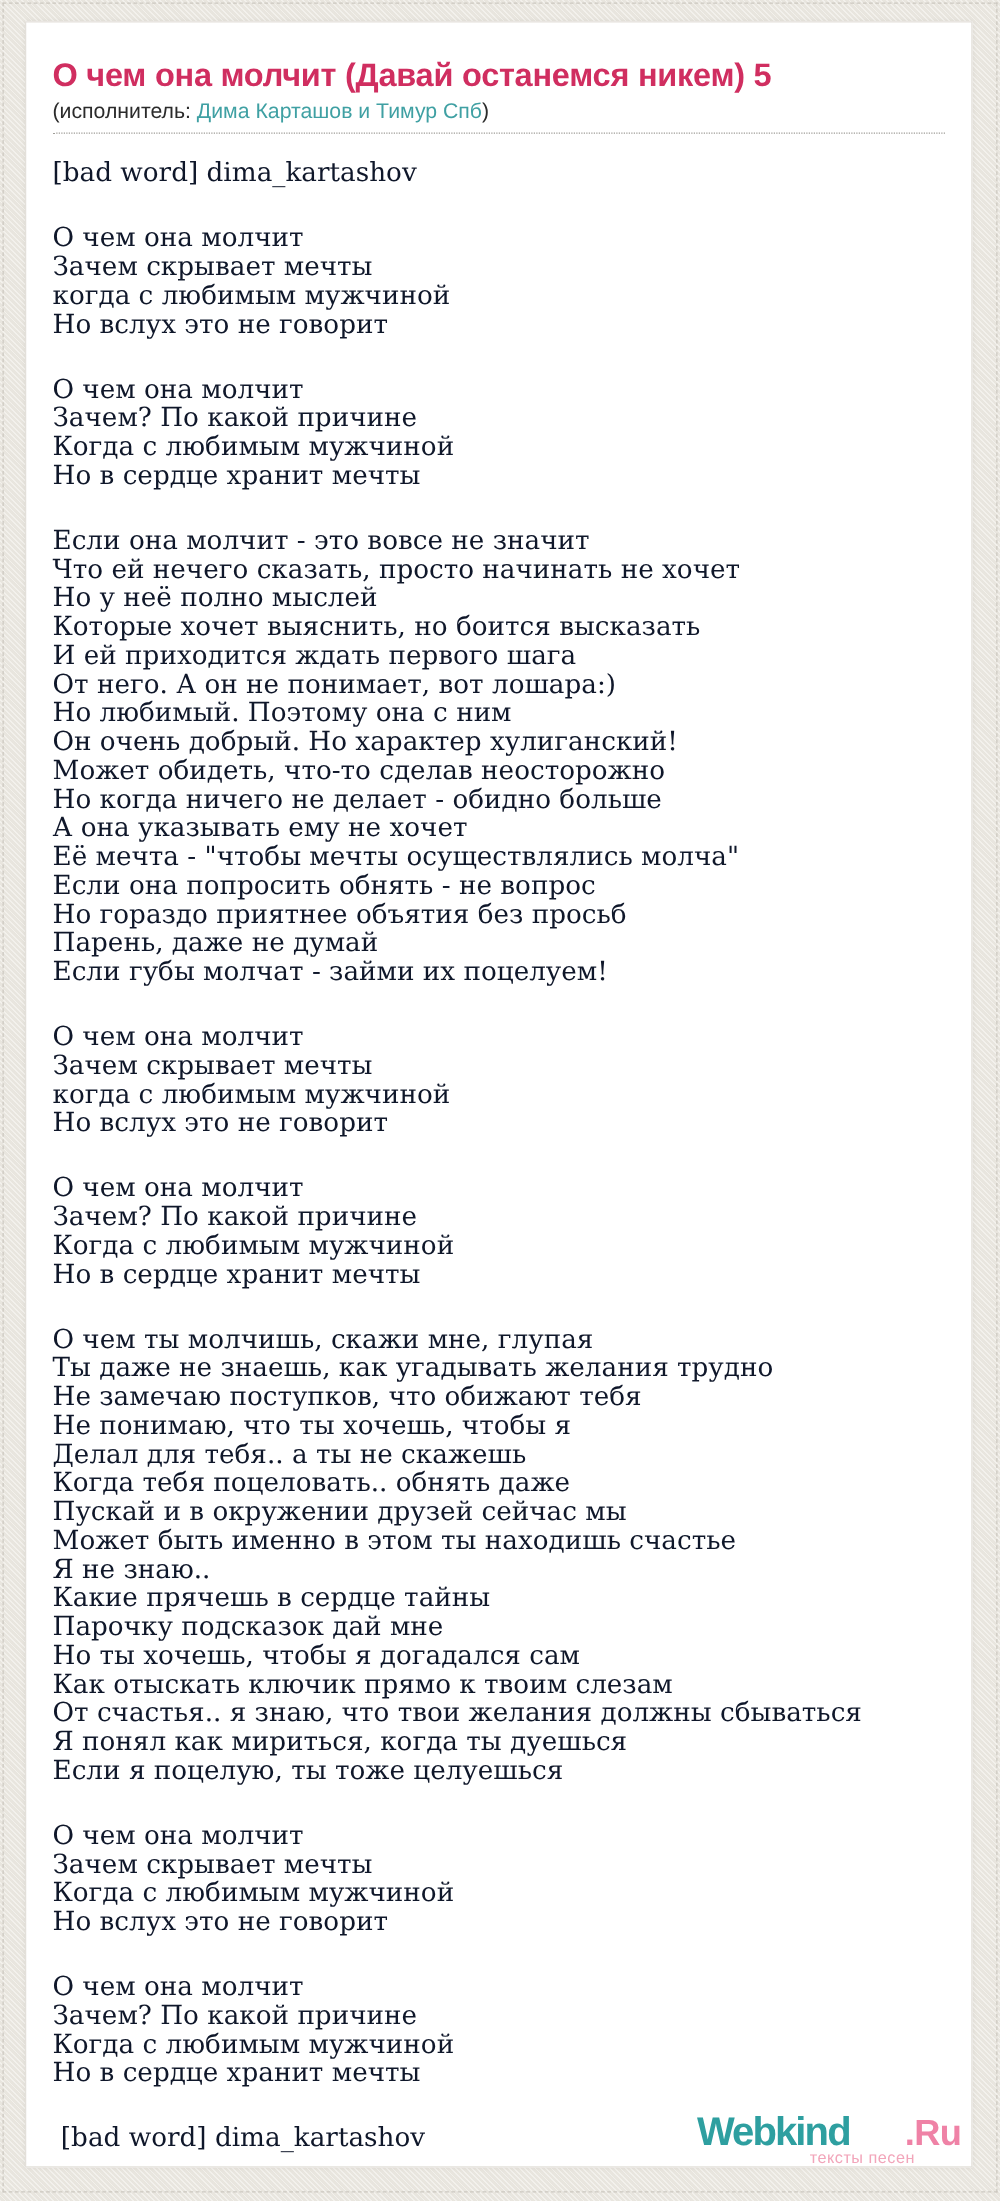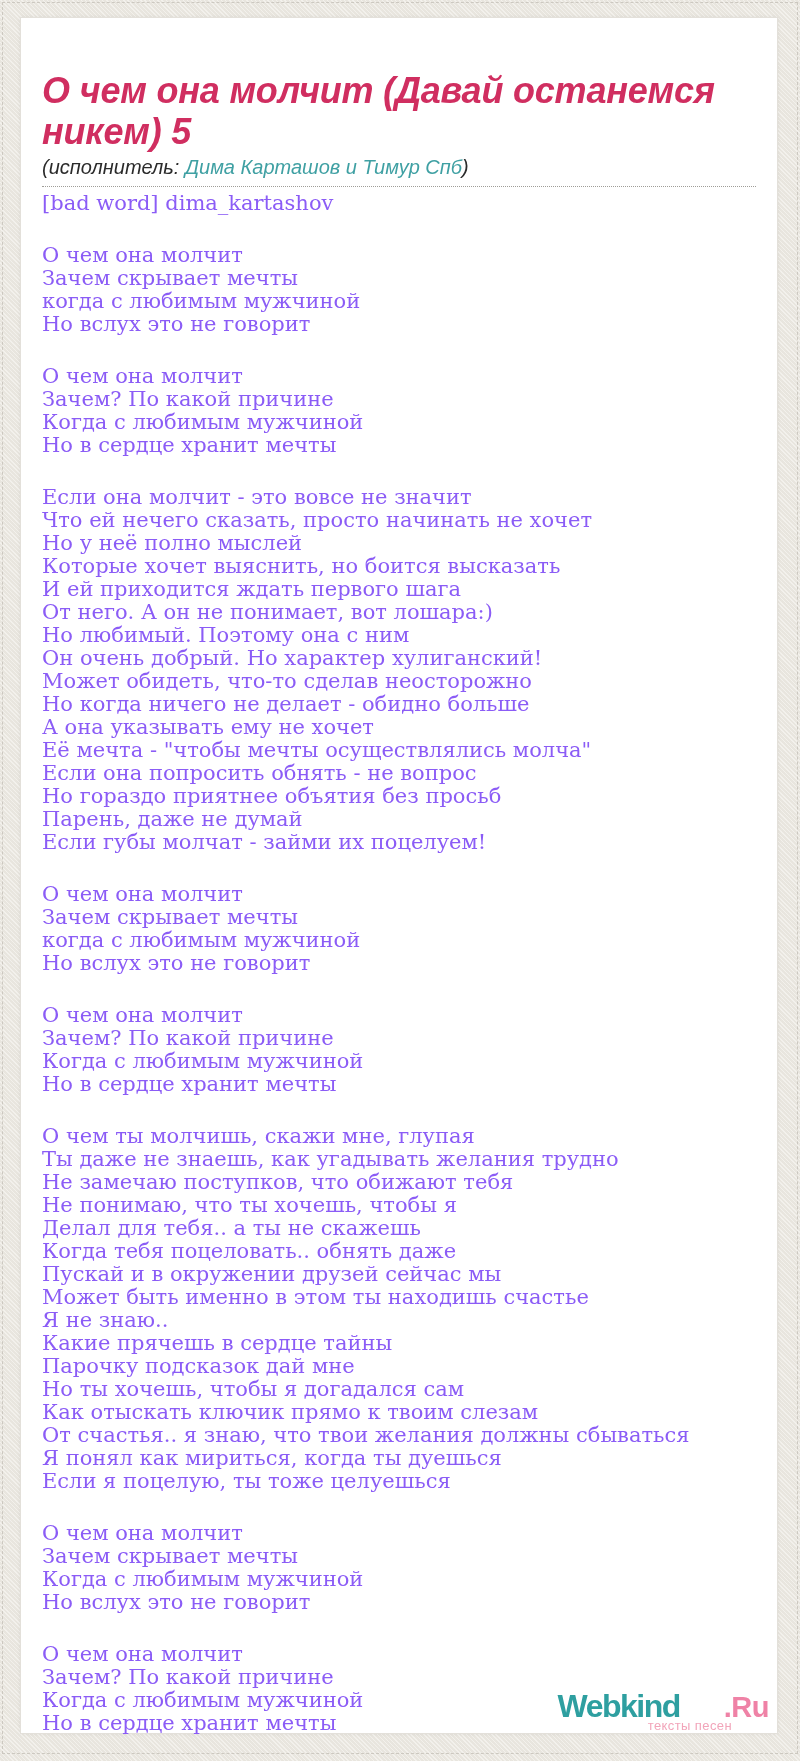--- a/index.html
+++ b/index.html
@@ -30,50 +30,48 @@
     width: 758px;
     height: 1717px;
     background: #ffffff;
     border: 1px solid #e3e0da;
     box-sizing: border-box;
     box-shadow: 0 0 4px rgba(0,0,0,0.06);
     padding: 0 21px;
   }
   h1.title {
     margin: 0;
-    padding-top: 52px;
-    font-size: 36px;
+    padding-top: 28px;
+    font-size: 26px;
     line-height: 1.15;
     font-weight: bold;
     letter-spacing: -0.2px;
     color: #d02e60;
     font-family: "Liberation Sans", sans-serif;
-    font-style: italic;
   }
   .artist-line {
     margin-top: 3px;
-    font-size: 20px;
+    font-size: 17px;
     color: #2b2b2b;
-    font-style: italic;
   }
   .artist-line a {
     color: #3fa0a3;
     text-decoration: none;
     cursor: pointer;
   }
   .separator {
     border-bottom: 1px dotted #9f9d98;
     margin-top: 7px;
   }
   .lyrics {
-    margin-top: 5px;
+    margin-top: 20px;
     font-family: "DejaVu Serif", "Liberation Serif", serif;
     font-size: 21px;
     line-height: 23px;
-    color: #8b5cf6;
+    color: #0f172a;
   }
   .stanza {
     margin: 0 0 29px 0;
     white-space: pre-wrap;
   }
   .logo {
     position: absolute;
     right: 8px;
     bottom: 1px;
     text-align: right;

